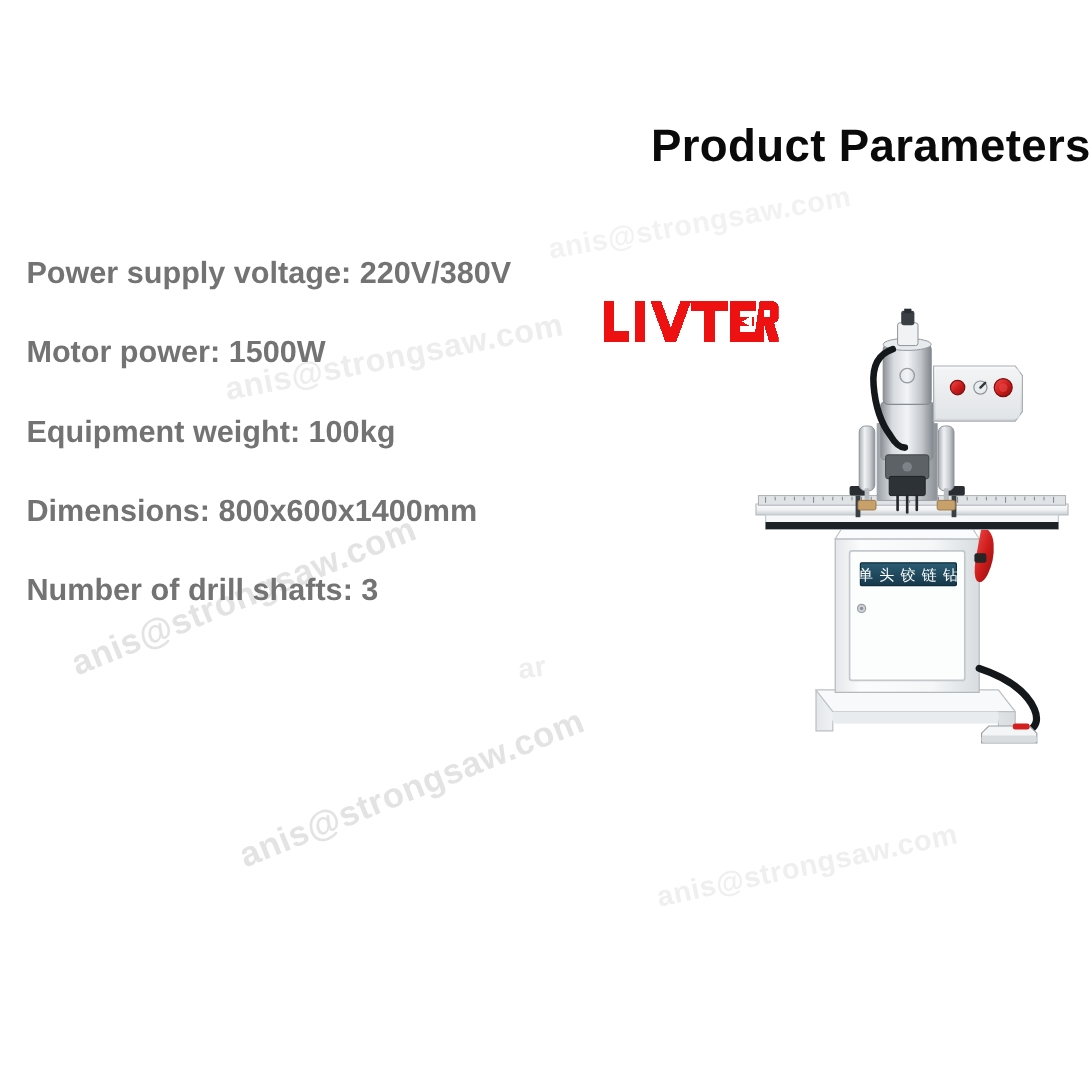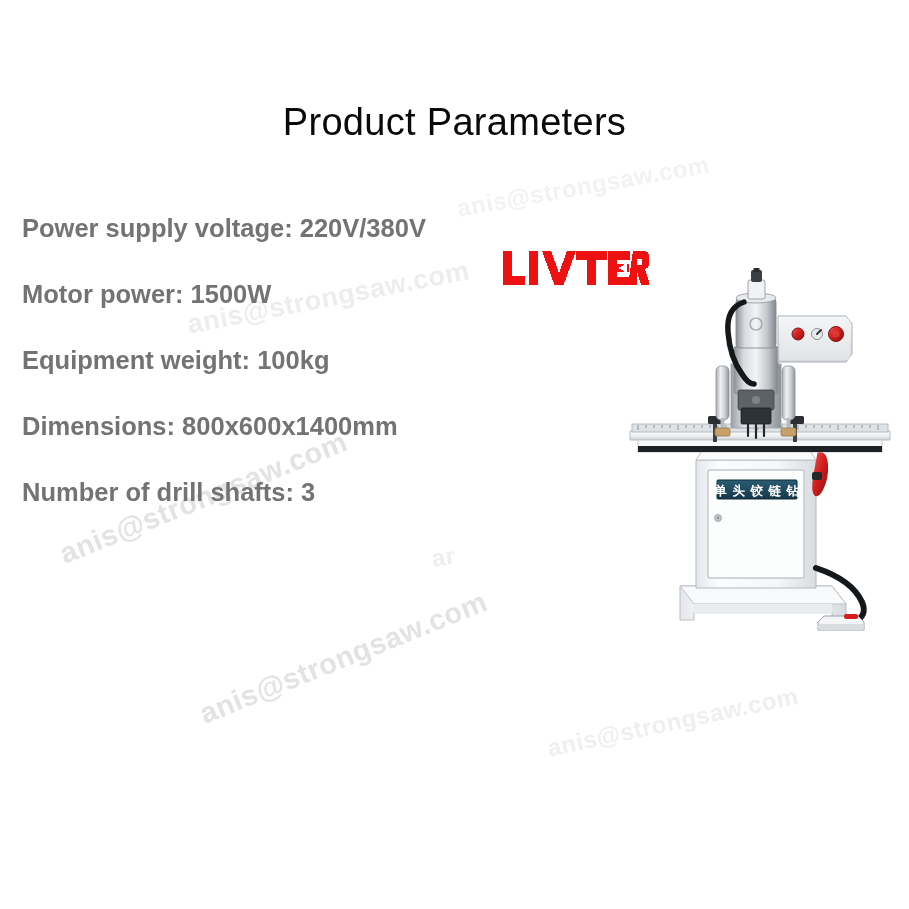--- a/index.html
+++ b/index.html
@@ -39,23 +39,23 @@
   .wm-d { left: 430px; top: 545px; font-size: 24px; transform: rotate(-8deg); color:#eeeeee; }
   .wm-e { left: 455px; top: 195px; font-size: 24px; transform: rotate(-10deg); color:#f2f2f2; }
   .wm-f { left: 545px; top: 735px; font-size: 24px; transform: rotate(-12deg); color:#efefef; }
 
   
   .page-title {
     position: absolute;
     top: 101px;
     left: 0;
     width: 909px;
-    text-align: center;
+    text-align: right;
     font-size: 38px;
-    font-weight: 400;
+    font-weight: 700;
     color: #0a0a0a;
     letter-spacing: .3px;
     z-index: 3;
   }
 
   
   .spec-list {
     position: absolute;
     top: 216px;
     left: 22px;
@@ -79,25 +79,24 @@
     width: 148px;
     height: 38px;
     z-index: 4;
   }
   .brand-logo svg { display:block; width:100%; height:100%; }
 
   
   .machine {
     position: absolute;
     left: 612px;
-    top: 268px;
+    top: 257px;
     width: 296px;
     height: 370px;
     z-index: 2;
-    font-weight: bold;
   }
   .machine svg { display:block; width:100%; height:100%; }
 </style>
 </head>
 <body>
 
 <div id="page">
 
   <div class="watermark-layer">
     <div class="wm wm-a">anis@strongsaw.com</div>

